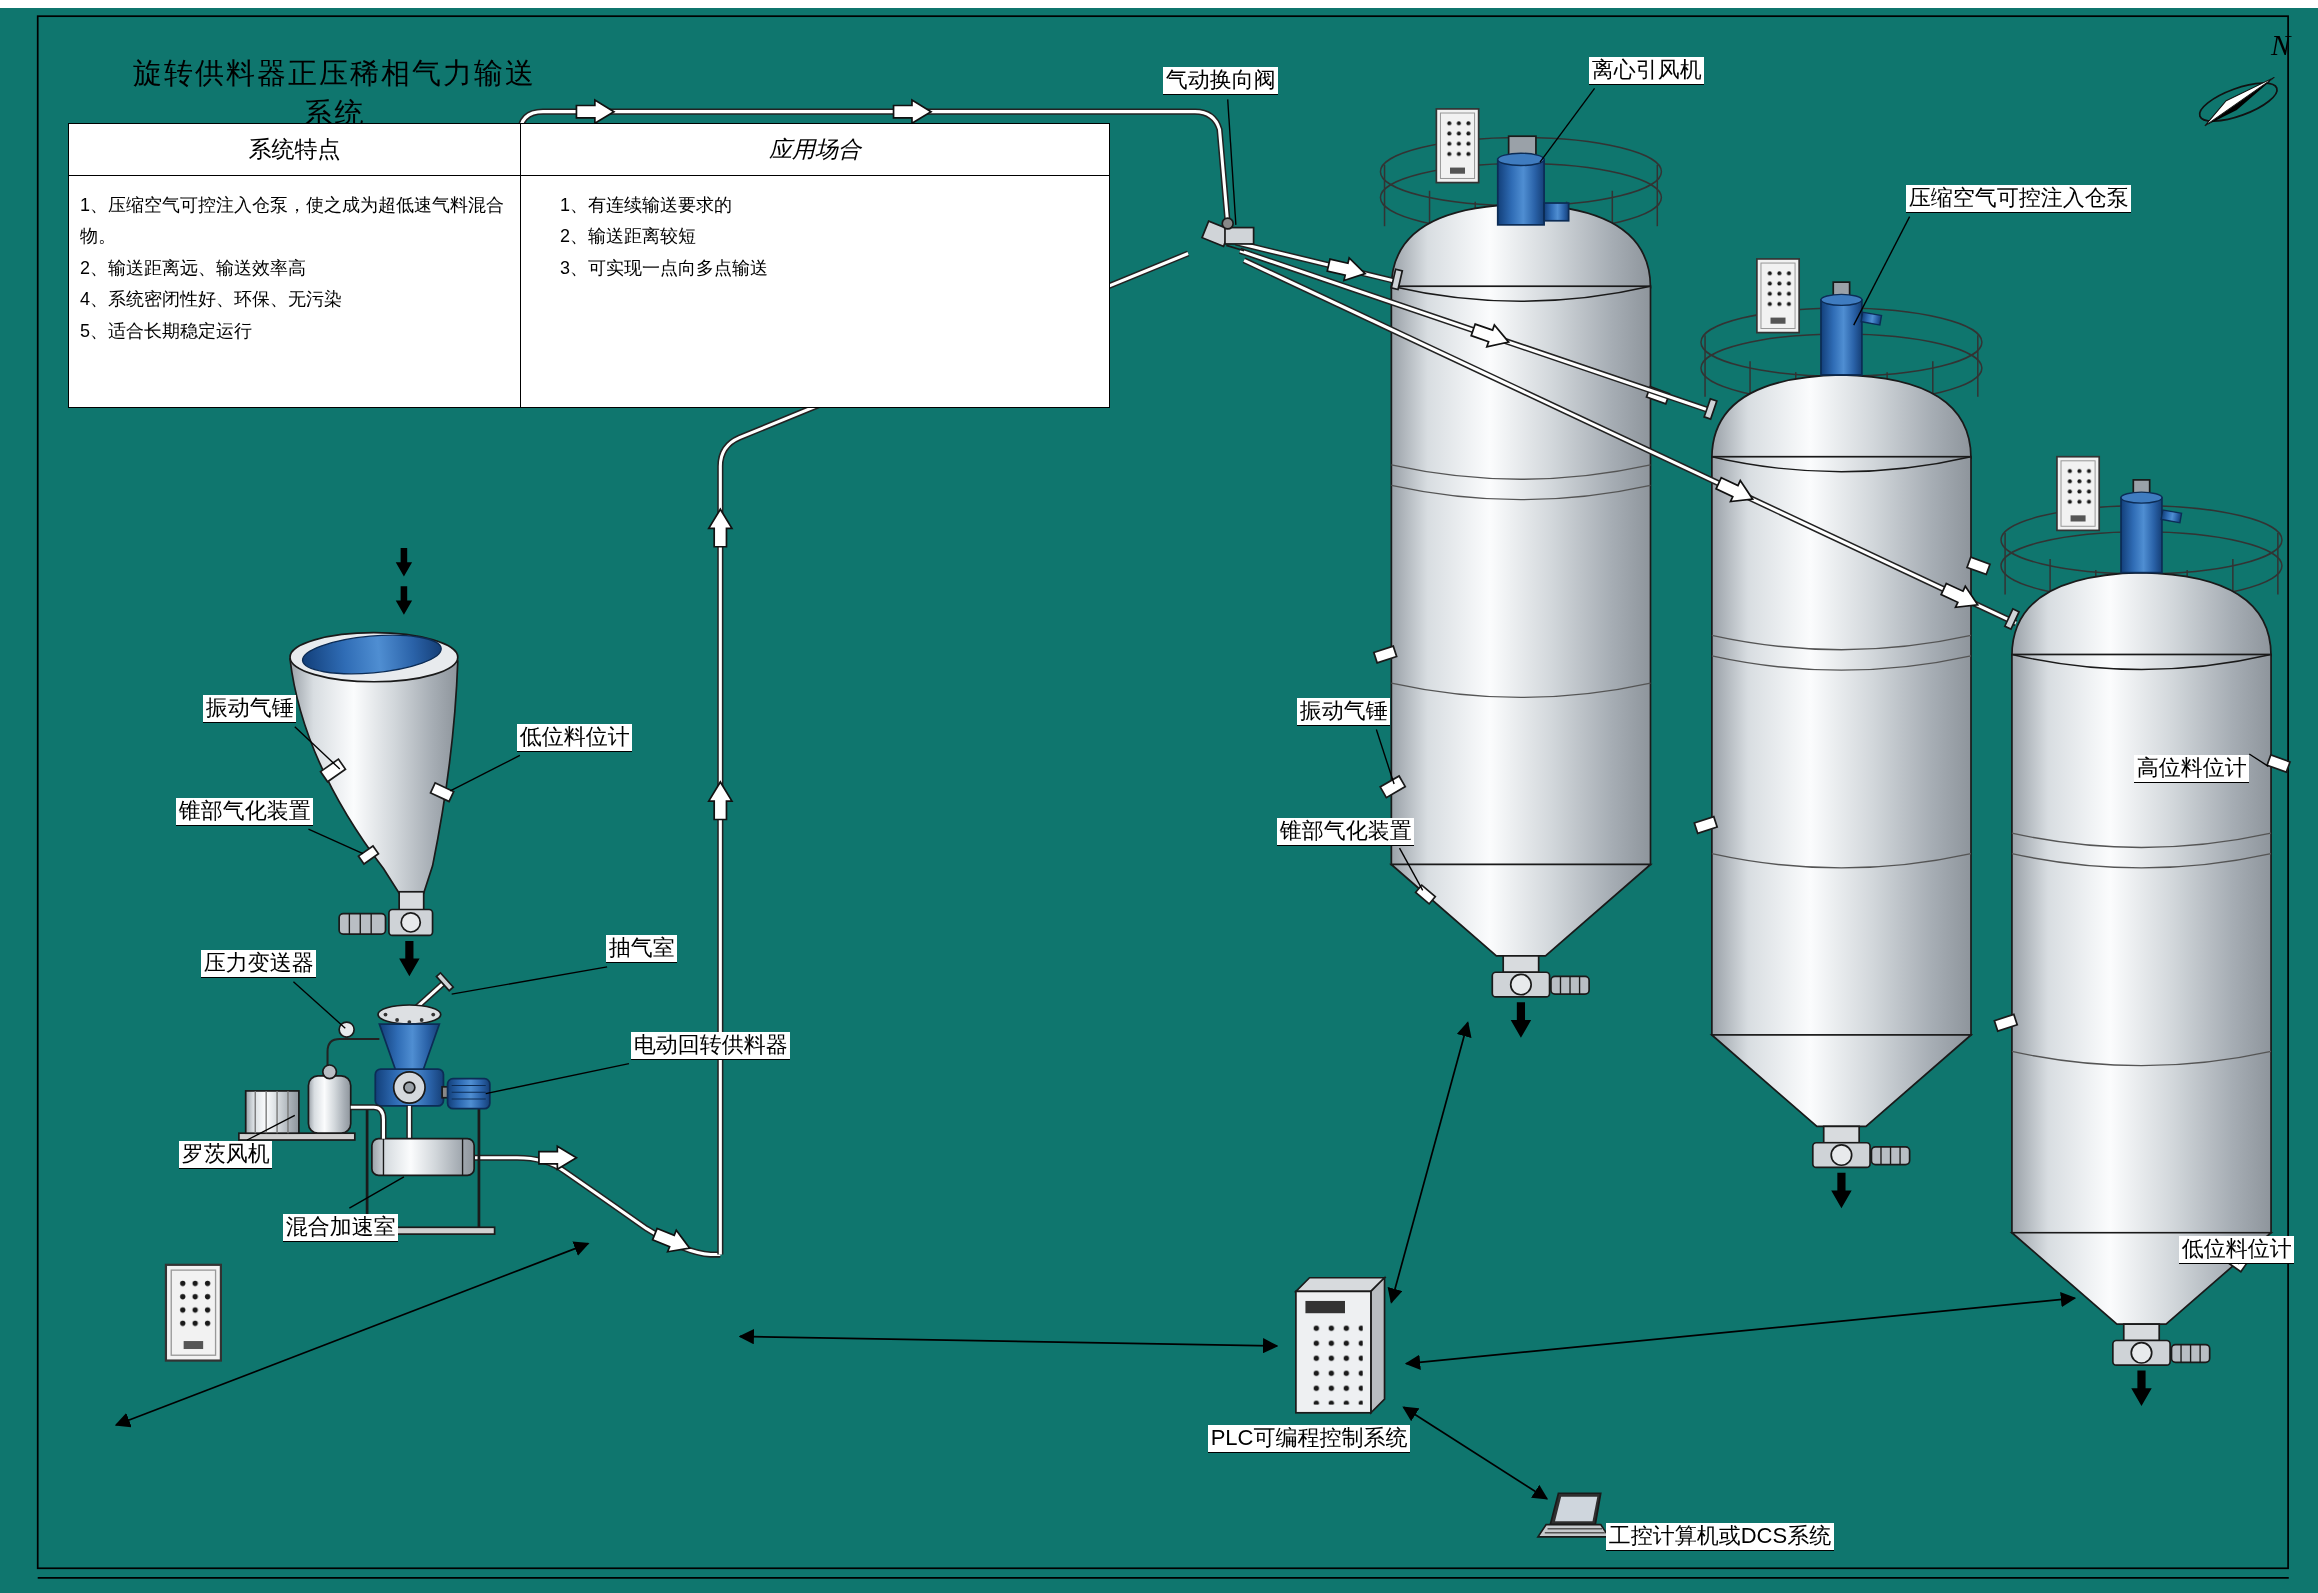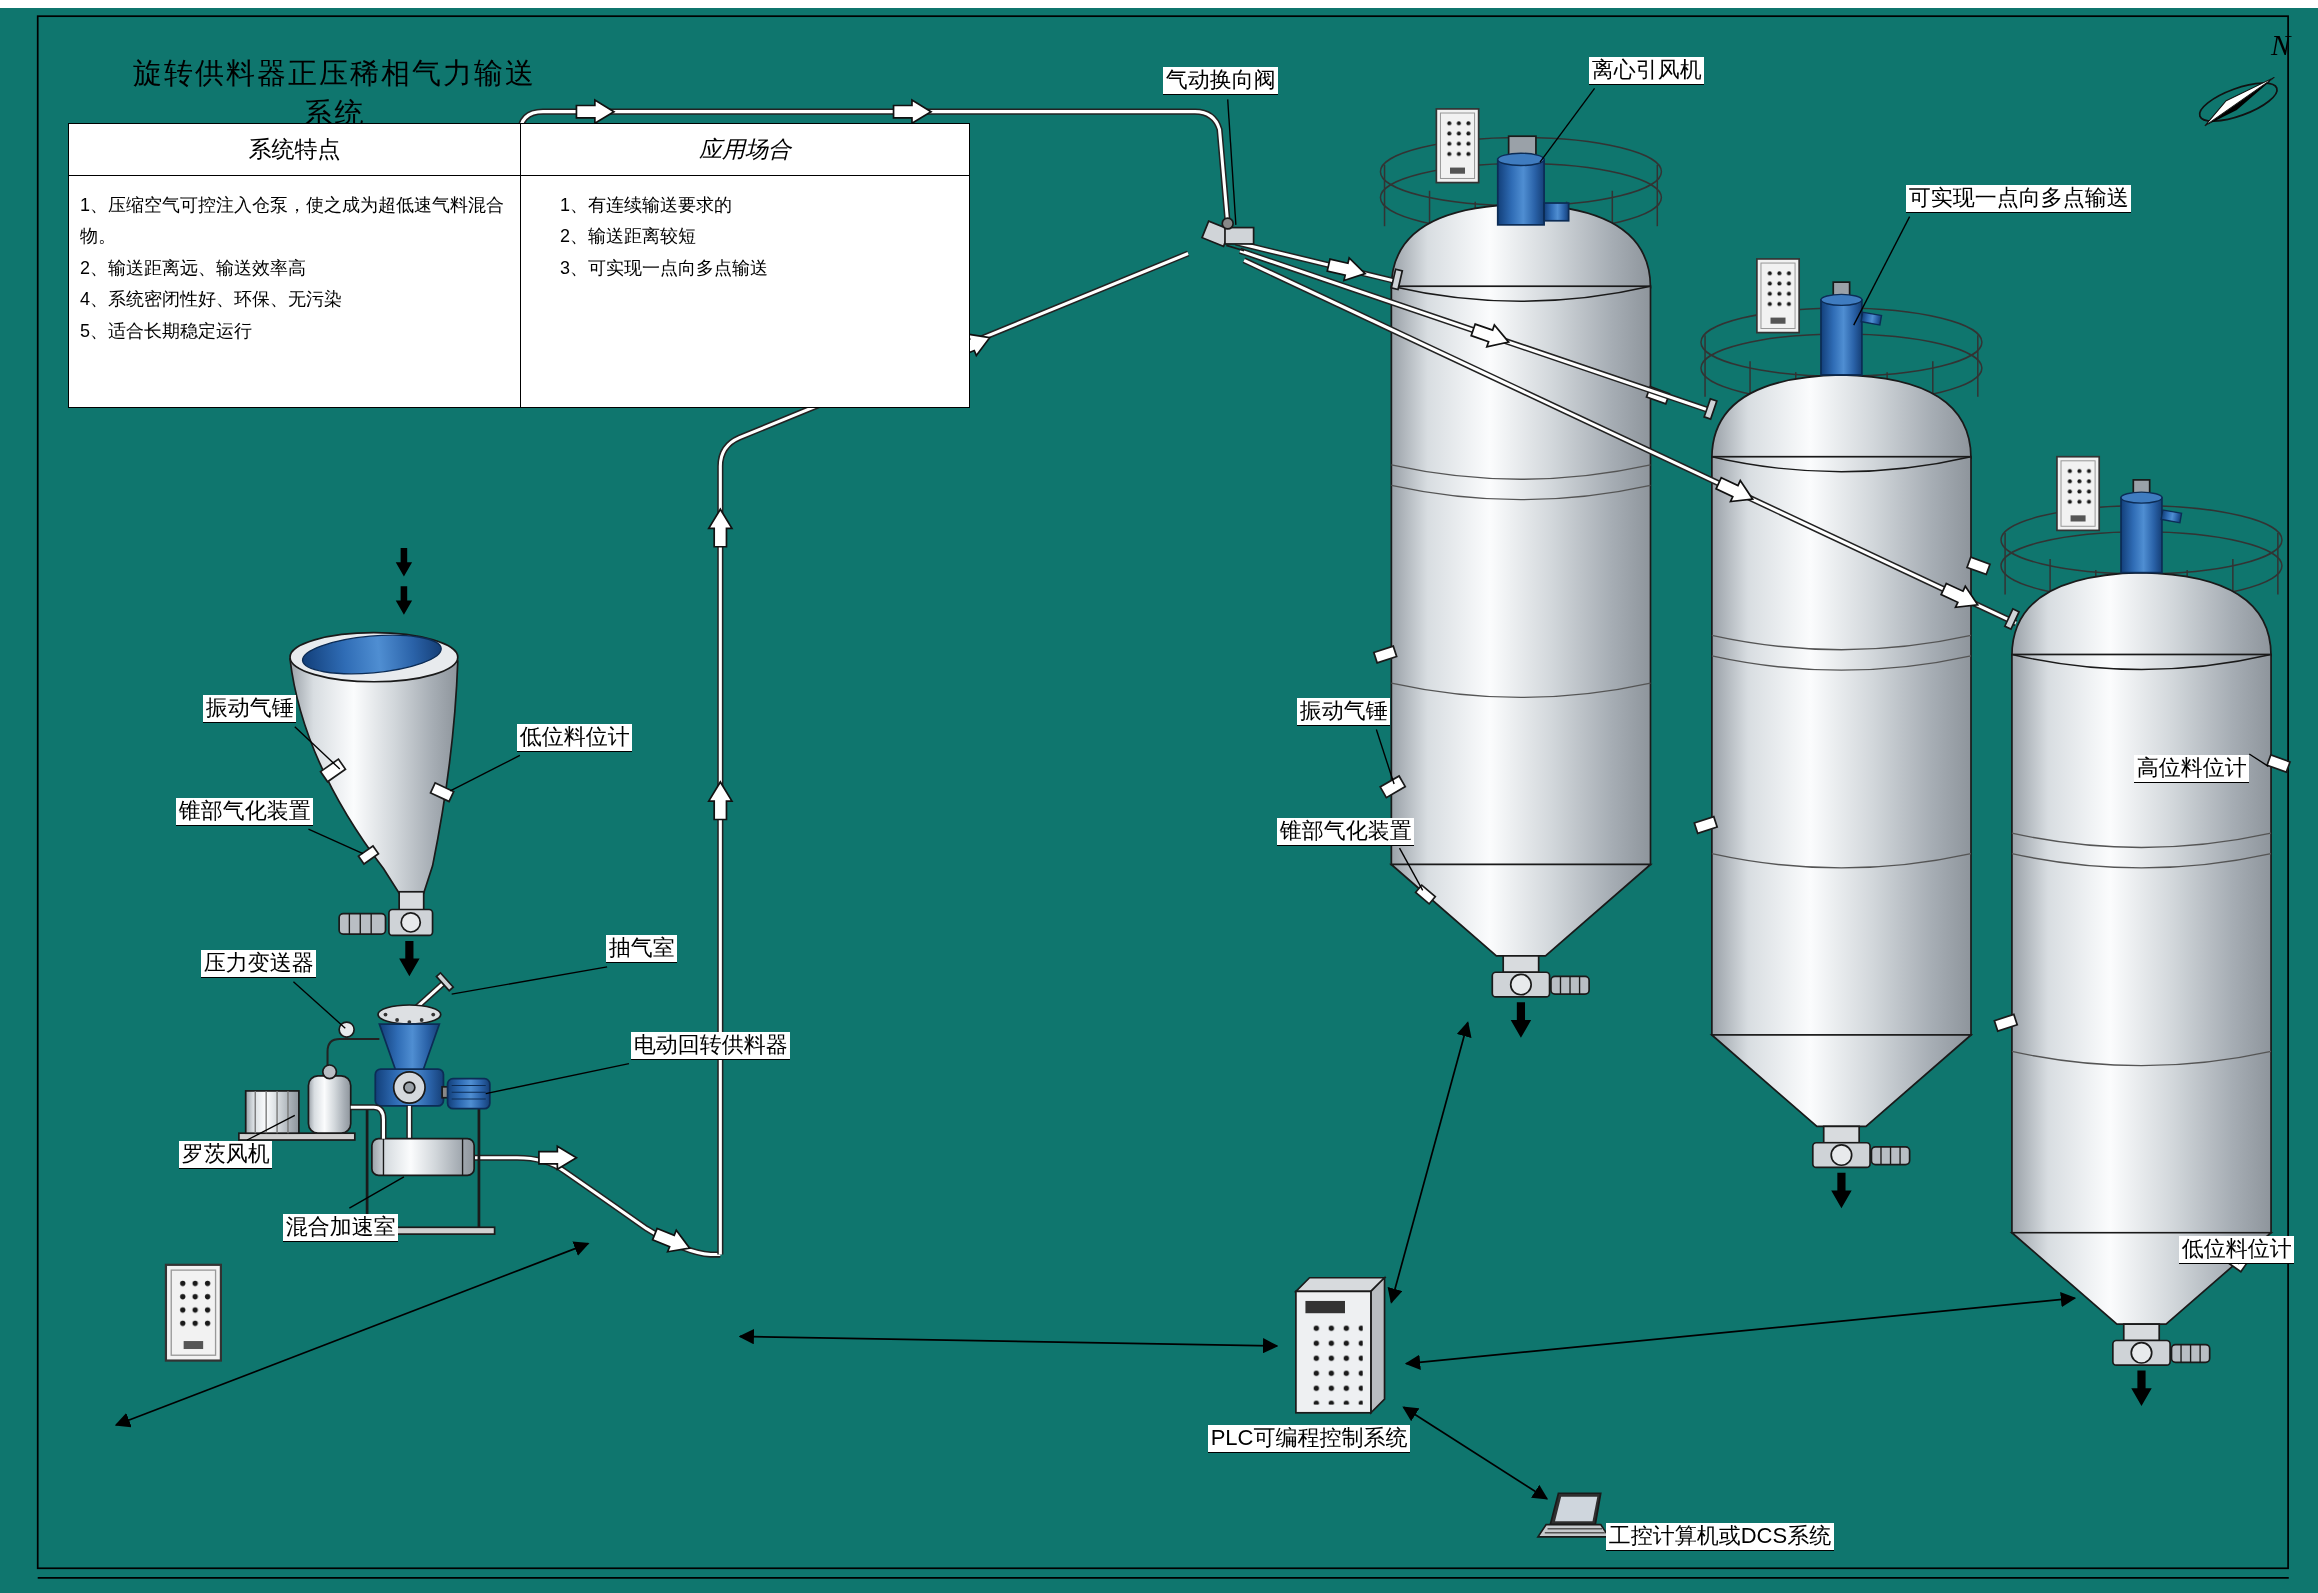--- a/index.html
+++ b/index.html
@@ -36,21 +36,21 @@
   .nlbl {
     position: absolute;
     font-size: 29px;
     font-style: italic;
     font-family: "Liberation Serif", serif;
     color: #000;
   }
   
   .tbl {
     position: absolute; left:68px; top:115px;
-    width: 902px; height: 285px;
+    width: 1042px; height: 285px;
     border: 1.7px solid #000;
     background: #fff;
     display: flex; flex-direction: column;
   }
   .tbl-head { display:flex; height:52px; border-bottom:1.7px solid #000; }
   .tbl-h { display:flex; align-items:center; justify-content:center; font-size:23px; }
   .tbl-h.c1 { flex:0 0 452px; border-right:1.7px solid #000; }
   .tbl-h.c2 { flex:1;font-style:italic; }
   .tbl-body { display:flex; flex:1;gap:28px; }
   .tbl-col { padding: 13.6px 9.5px 6.8px 11px; font-size:18px; line-height:1.75; }
@@ -425,21 +425,21 @@
     <div class="tbl-col c2">
       <div>1、有连续输送要求的</div>
       <div>2、输送距离较短</div>
       <div>3、可实现一点向多点输送</div>
     </div>
   </div>
 </div>
 
 <div class="lbl" style="left:1163px;top:59px">气动换向阀</div>
 <div class="lbl" style="left:1589px;top:49px">离心引风机</div>
-<div class="lbl" style="left:1906px;top:177px">可实现一点向多点输送</div>
+<div class="lbl" style="left:1906px;top:177px">压缩空气可控注入仓泵</div>
 <div class="lbl" style="left:203px;top:687px">振动气锤</div>
 <div class="lbl" style="left:517px;top:716px">低位料位计</div>
 <div class="lbl" style="left:176px;top:790px">锥部气化装置</div>
 <div class="lbl" style="left:201px;top:942px">压力变送器</div>
 <div class="lbl" style="left:606px;top:927px">抽气室</div>
 <div class="lbl" style="left:631px;top:1024px">电动回转供料器</div>
 <div class="lbl" style="left:179px;top:1133px">罗茨风机</div>
 <div class="lbl" style="left:283px;top:1206px">混合加速室</div>
 <div class="lbl" style="left:1297px;top:690px">振动气锤</div>
 <div class="lbl" style="left:1277px;top:810px">锥部气化装置</div>

